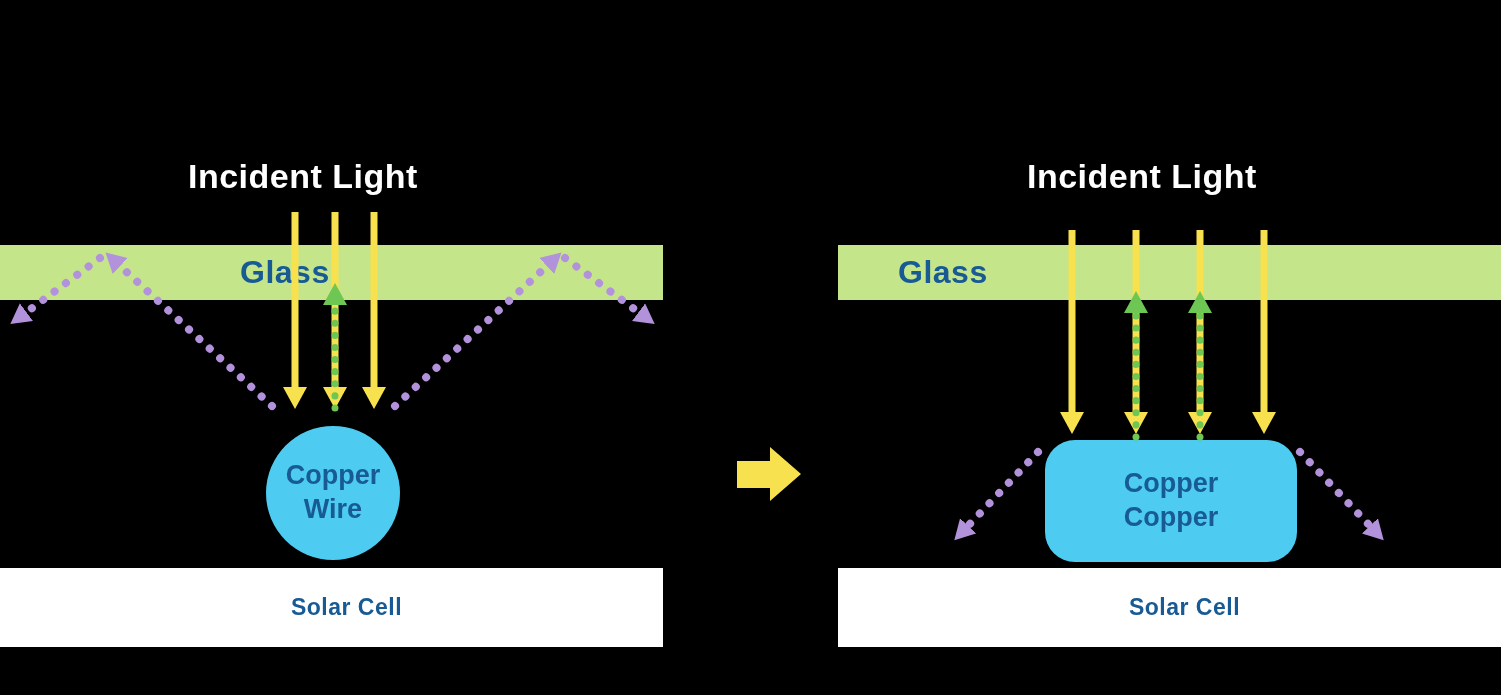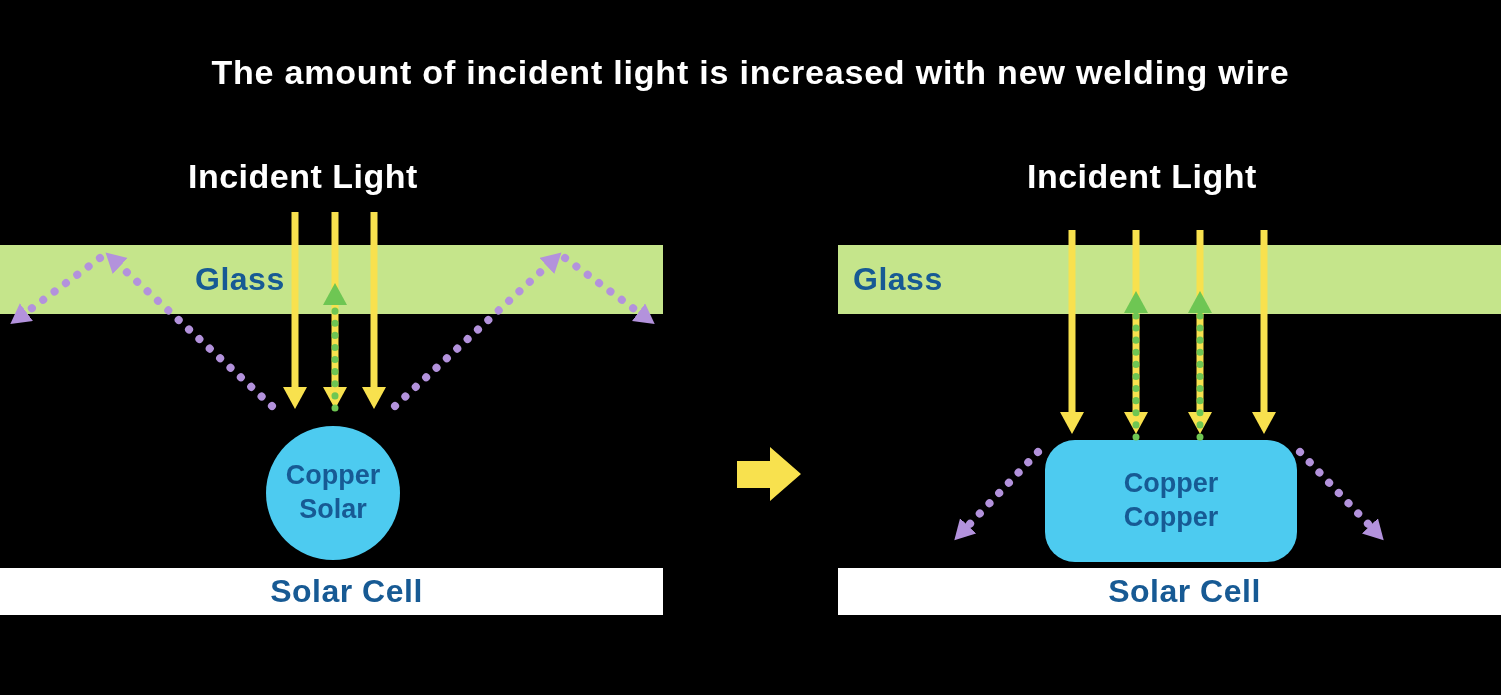--- a/index.html
+++ b/index.html
@@ -30,24 +30,25 @@
     color: var(--title-text, #ffffff);
     font-size: 34px;
     letter-spacing: 0.5px;
   }
   .incident-left  { left: 188px; }
   .incident-right { left: 1027px; }
 
   .glass {
     position: absolute;
     top: 245px;
-    height: 69px;
+    height: 55px;
     background: var(--glass-fill, #c5e58b);
     display: flex;
     align-items: center;
+    padding-left: 45px;
   }
   .glass-left  { left: 0;     width: 663px; }
   .glass-right { left: 838px; width: 663px; }
   .glass .glass-text {
     color: var(--label-text, #175a94);
     font-size: 32px;
     letter-spacing: 0.5px;
   }
   .glass-left  .glass-text { margin-left: 195px; }
   .glass-right .glass-text { margin-left: 15px; }
@@ -77,27 +78,27 @@
     align-items: center;
     justify-content: center;
     color: var(--label-text, #175a94);
     font-size: 27px;
     line-height: 1.25;
   }
 
   .solar-cell {
     position: absolute;
     top: 568px;
-    height: 47px;
+    height: 79px;
     background: var(--solar-cell-fill, #ffffff);
     display: flex;
     align-items: center;
     justify-content: center;
     color: var(--label-text, #175a94);
-    font-size: 32px;
+    font-size: 23px;
     letter-spacing: 0.5px;
     padding-left: 30px;
   }
   .solar-left  { left: 0;     width: 663px; }
   .solar-right { left: 838px; width: 663px; }
 
   .overlay {
     position: absolute;
     left: 0; top: 0;
     pointer-events: none;
@@ -105,31 +106,30 @@
   .stroke-y line { stroke: var(--incident-arrow, #f8e14e); stroke-width: 7; }
   .stroke-g line { stroke: var(--reflected-arrow, #6ec653); stroke-width: 7; stroke-dasharray: 0.1 12; stroke-linecap: round; }
   .stroke-p line { stroke: var(--scattered-arrow, #b392dc); stroke-width: 8; stroke-dasharray: 0.1 14; stroke-linecap: round; }
   .transition-arrow { fill: var(--incident-arrow, #f8e14e); }
 </style>
 </head>
 <body>
 
 <div class="canvas">
 
-  <div class="title">The amount of incident light is increased with new welding wire</div>
 
   <div class="incident-label incident-left">Incident Light</div>
 
   <div class="glass glass-left">
     <span class="glass-text">Glass</span>
   </div>
 
   <div class="copper-wire">
     <span>Copper</span>
-    <span>Solar</span>
+    <span>Wire</span>
   </div>
 
   <div class="solar-cell solar-left">
     <span>Solar Cell</span>
   </div>
 
   <div class="incident-label incident-right">Incident Light</div>
 
   <div class="glass glass-right">
     <span class="glass-text">Glass</span>

